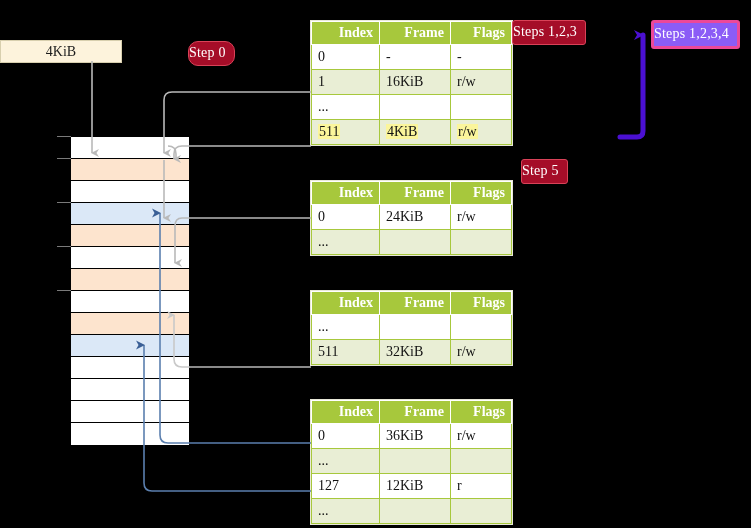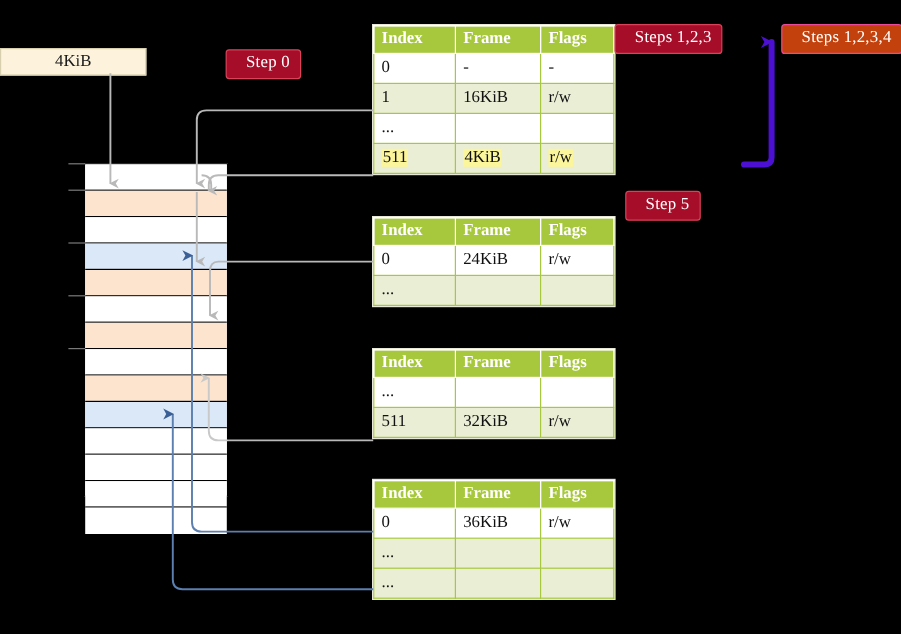--- a/index.html
+++ b/index.html
@@ -16,32 +16,32 @@
     font-family: "Liberation Serif", "DejaVu Serif", serif;
   }
 
   
   .badge {
     position: absolute;
     color: #ffffff;
     font-family: "Liberation Serif", "DejaVu Serif", serif;
     font-size: 14px;
     line-height: 1;
-    padding: 4px 8px 5px 16px;
+    padding: 4px 8px 5px 0;
     border-radius: 3px;
     white-space: nowrap;
     letter-spacing: .2px;
   }
   .badge-red {
     background: #a50d28;
     border: 1px solid #d94258;
   }
   .badge-violet {
-    background: #c2410c;
-    border: 1px solid #ec4899;
+    background: #8b5cf6;
+    border: 3px solid #ec4899;
   }
 
   
   #size-box {
     position: absolute;
     left: 0px;
     top: 40px;
     width: 120px;
     height: 21px;
     background: #fdf3dc;
@@ -91,21 +91,21 @@
     border-collapse: collapse;
     background: #ffffff;
     font-size: 14px;
     color: #111111;
     box-shadow: 0 0 0 1px #e8e8d8;
   }
   .pt th {
     background: #a7c83c;
     color: #ffffff;
     font-weight: bold;
-    text-align: left;
+    text-align: right;
     padding: 3px 6px;
     border: 1px solid #ffffff;
     font-size: 14px;
   }
   .pt td {
     padding: 3px 6px;
     border: 1px solid #a7c83c;
     vertical-align: middle;
     height: 18px;
   }
@@ -236,31 +236,36 @@
           <tr class="row-white">
             <td class="c-index">0</td>
             <td class="c-frame">36KiB</td>
             <td class="c-flags">r/w</td>
           </tr>
           <tr class="row-tint">
             <td class="c-index">...</td>
             <td class="c-frame"></td>
             <td class="c-flags"></td>
           </tr>
+          <tr class="row-white">
+            <td class="c-index">127</td>
+            <td class="c-frame">12KiB</td>
+            <td class="c-flags">r</td>
+          </tr>
           <tr class="row-tint">
             <td class="c-index">...</td>
             <td class="c-frame"></td>
             <td class="c-flags"></td>
           </tr>
         </tbody>
       </table>
     </div>
 
   <div id="badges-host">
-      <div class="badge badge-red" style="left: 188px; top: 41px;">Step 0</div>
+      <div class="badge badge-red" style="left: 188px; top: 41px; border-radius: 10px;">Step 0</div>
       <div class="badge badge-red" style="left: 512px; top: 20px;">Steps 1,2,3</div>
       <div class="badge badge-violet" style="left: 651px; top: 20px;">Steps 1,2,3,4</div>
       <div class="badge badge-red" style="left: 521px; top: 159px;">Step 5</div>
     </div>
 
   <svg id="wires" viewBox="0 0 751 528">
     <defs>
       <marker id="arrGrayDown" markerWidth="10" markerHeight="10" refX="5" refY="8" orient="auto" markerUnits="userSpaceOnUse">
         <path d="M1,1 L5,9 L9,1 L5,3.5 Z" fill="#b9b9b9"></path>
       </marker>

